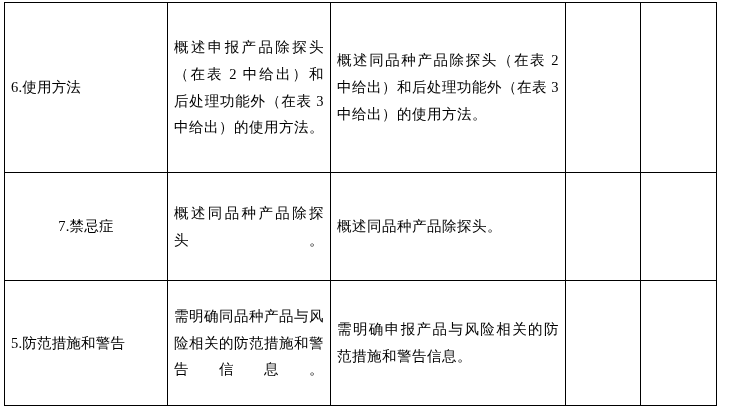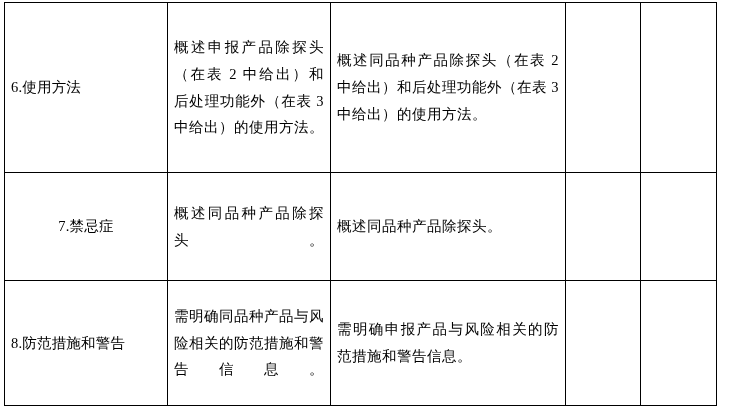--- a/index.html
+++ b/index.html
@@ -113,21 +113,21 @@
         </td>
         <td class="col-blank-a">
           <span class="cell-text"></span>
         </td>
         <td class="col-blank-b">
           <span class="cell-text"></span>
         </td>
       </tr>
       <tr class="row-precaution">
         <td class="col-label">
-          <span class="label-text">8.防范措施和警告</span>
+          <span class="label-text">5.防范措施和警告</span>
         </td>
         <td class="col-desc-a">
           <span class="cell-text just-spread">需明确同品种产品与风险相关的防范措施和警告信息。</span>
         </td>
         <td class="col-desc-b">
           <span class="cell-text">需明确申报产品与风险相关的防范措施和警告信息。</span>
         </td>
         <td class="col-blank-a">
           <span class="cell-text"></span>
         </td>

